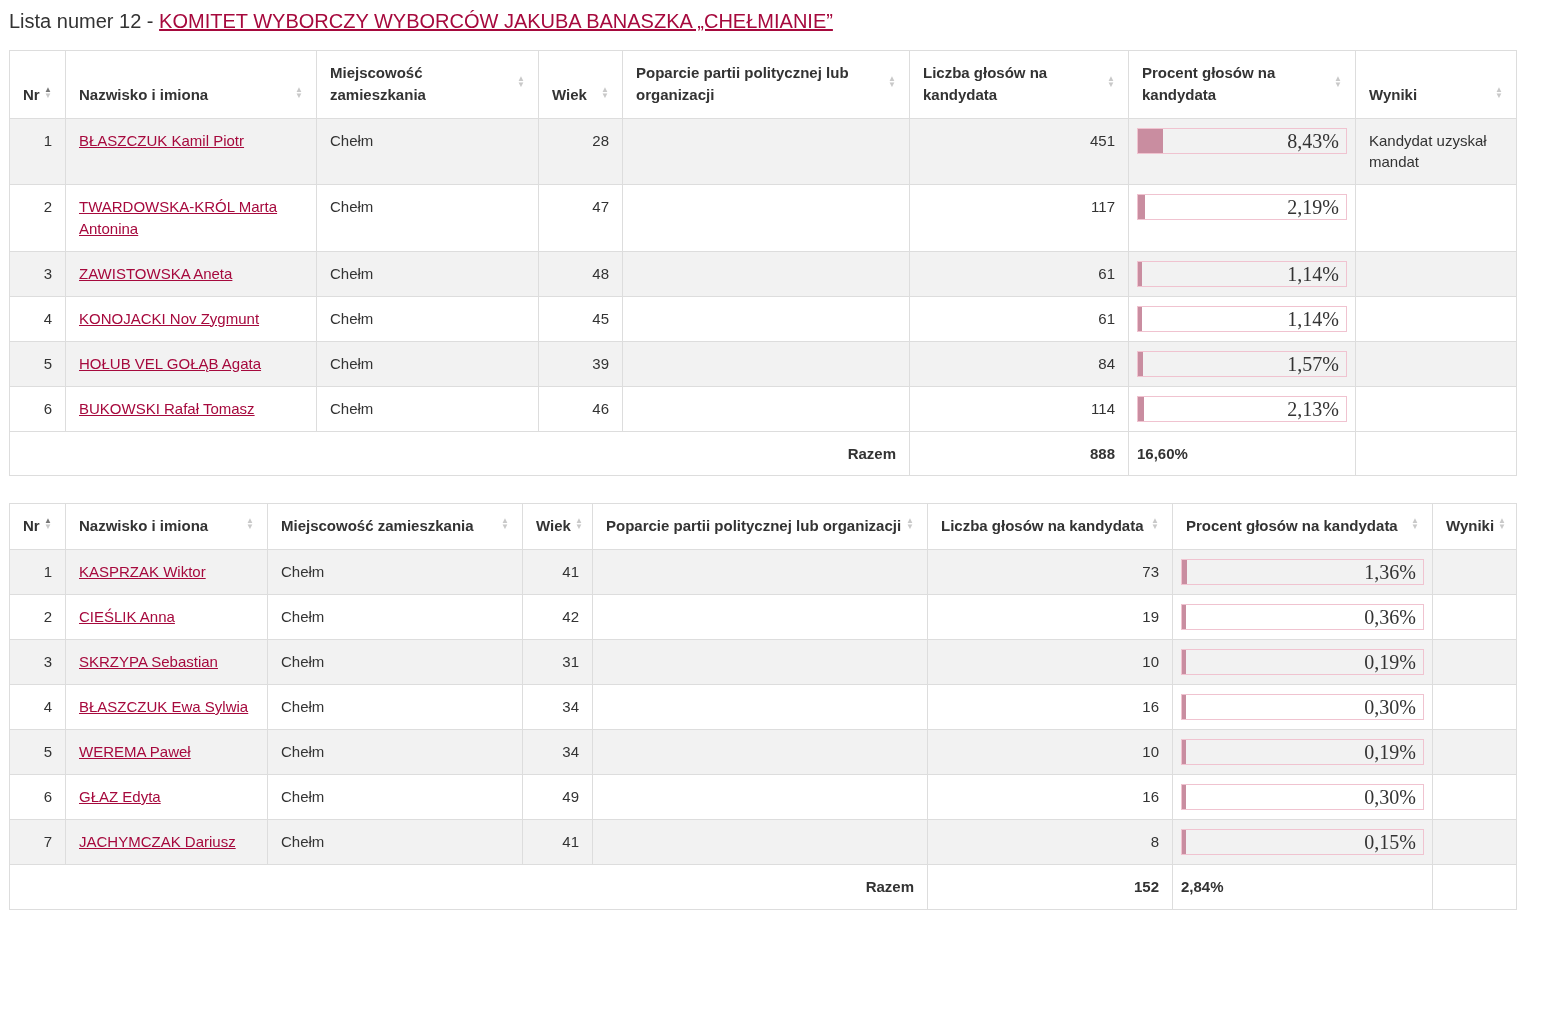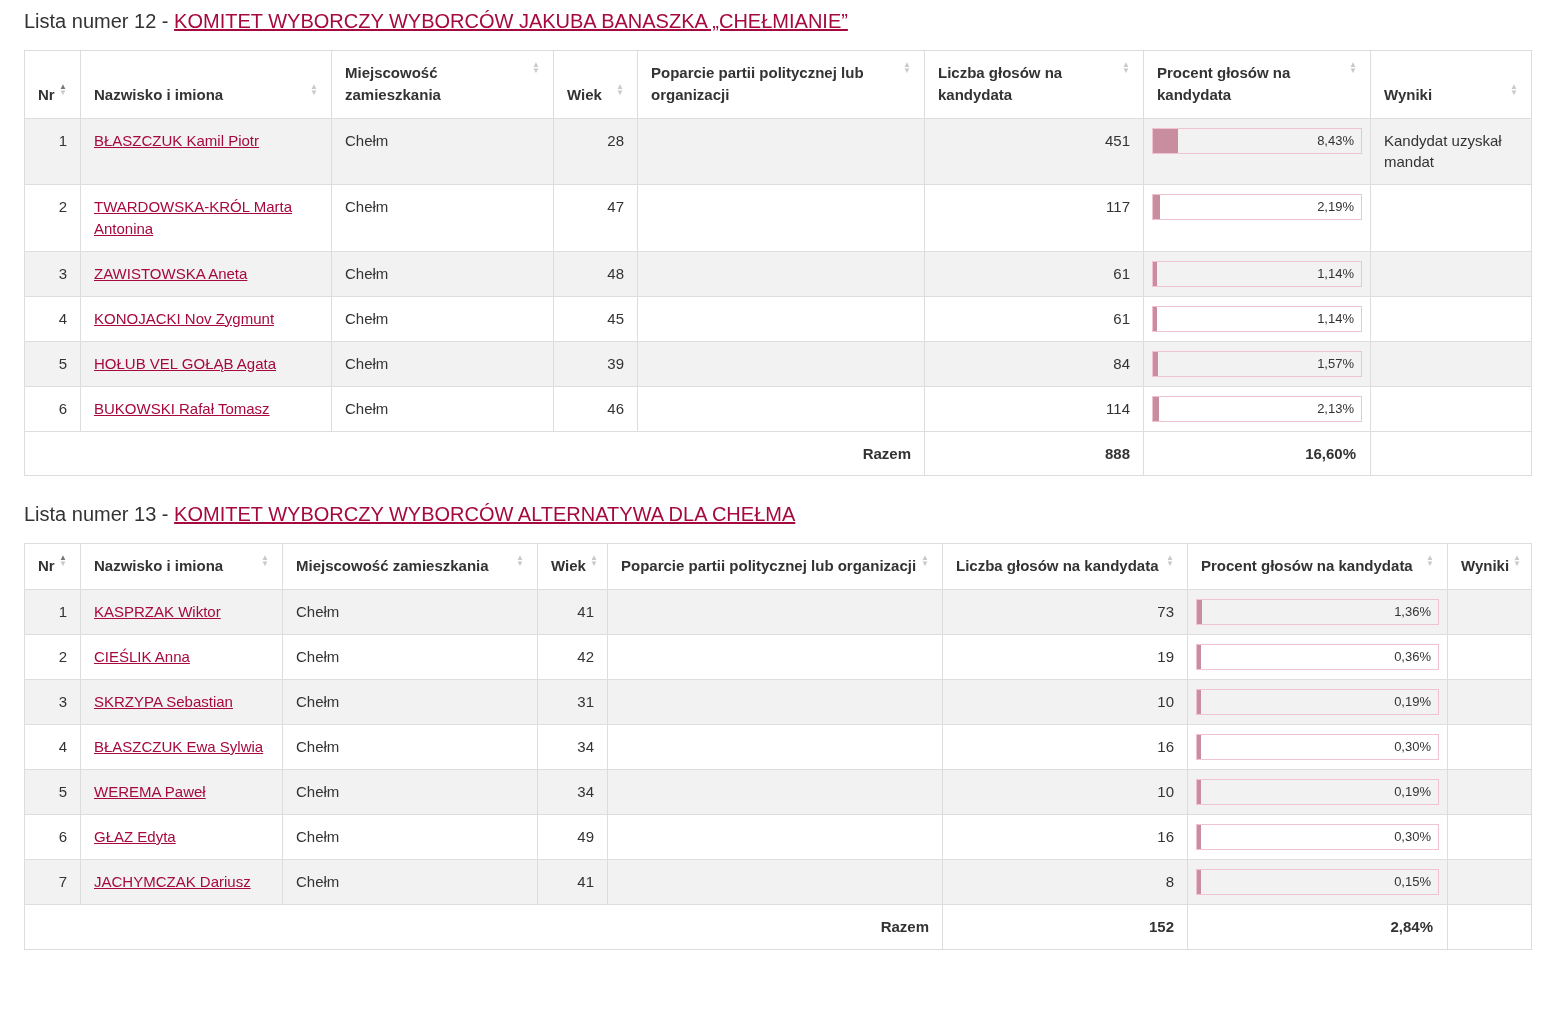--- a/index.html
+++ b/index.html
@@ -2,40 +2,40 @@
 <html style="--accent: #a6093d; --text: #333333; --border: #dddddd; --row_alt: #f2f2f2; --bar_fill: #c98da0; --bar_border: #f0c3d0; --sort_idle: #c9c9c9; --sort_active: #777777;"><head>
 <meta charset="utf-8">
 <style>
   :root{
     --accent:#a6093d; --text:#333333; --border:#dddddd; --row_alt:#f2f2f2;
     --bar_fill:#c98da0; --bar_border:#f0c3d0; --sort_idle:#c9c9c9; --sort_active:#777777;
   }
   *{box-sizing:border-box;}
   html,body{margin:0;padding:0;background:#ffffff;}
   body{width:1543px;height:1024px;font-family:"Liberation Sans",sans-serif;color:var(--text);overflow:hidden;}
-  .wrap{padding:4px 24px;}
+  .wrap{padding:4px 9px;}
   .list-heading{font-size:20px;font-weight:400;margin:6px 0 17px 0;color:var(--text);}
   .committee-link{color:var(--accent);text-decoration:underline;cursor:pointer;}
   table{border-collapse:collapse;table-layout:fixed;width:1507px;font-size:15px;margin-bottom:27px;}
   th,td{border:1px solid var(--border);padding:11px 13px;vertical-align:top;text-align:left;line-height:1.45;overflow:hidden;}
   th{vertical-align:bottom;font-weight:700;background:#ffffff;padding-bottom:12px;cursor:pointer;}
-  .th-in{display:flex;justify-content:space-between;align-items:flex-start;gap:4px;}
+  .th-in{display:flex;justify-content:space-between;align-items:center;gap:4px;}
   .sort{display:inline-flex;flex-direction:column;align-items:center;color:var(--sort_idle);font-size:8px;line-height:6px;flex:0 0 auto;padding-bottom:4px;font-style:normal;}
   .sort i{font-style:normal;}
   .sort i.act{color:var(--sort_active);}
   tr.odd td{background:var(--row_alt);}
   td.c-nr,td.c-age,td.c-votes{text-align:right;}
   td.c-name a{color:var(--accent);text-decoration:underline;cursor:pointer;}
   td.c-pct{padding:9px 8px;}
   .bar{position:relative;height:26px;border:1px solid var(--bar_border);width:100%;}
   .bar .fill{position:absolute;left:0;top:0;bottom:0;background:var(--bar_fill);min-width:4px;width:0;}
-  .bar .pv{position:absolute;right:7px;top:0;line-height:24px;font-size:13px;color:var(--text);}
+  .bar .pv{position:absolute;right:7px;top:0;line-height:24px;font-size:20px;color:var(--text);font-family:Liberation Serif, serif;}
   tr.total td{font-weight:700;background:#ffffff;}
   tr.total td.c-razem{text-align:right;margin-left:28px;}
-  tr.total td.c-pct{text-align:right;padding:11px 14px 11px 8px;}
+  tr.total td.c-pct{text-align:left;padding:11px 14px 11px 8px;}
 </style>
 </head>
 <body>
 
 <div class="wrap">
 
   <h2 class="list-heading"><span>Lista numer 12 - </span><a class="committee-link">KOMITET WYBORCZY WYBORCÓW JAKUBA BANASZKA „CHEŁMIANIE”</a></h2>
 
   <table>
     <colgroup>
@@ -217,21 +217,20 @@
       </tr>
       <tr class="total">
         <td class="c-razem" colspan="5">Razem</td>
         <td class="c-votes">888</td>
         <td class="c-pct">16,60%</td>
         <td></td>
       </tr>
     </tbody>
   </table>
 
-  <h2 class="list-heading"><span>Lista numer 13 - </span><a class="committee-link">KOMITET WYBORCZY WYBORCÓW ALTERNATYWA DLA CHEŁMA</a></h2>
 
   <table>
     <colgroup>
       <col style="width:56px">
         <col style="width:202px">
         <col style="width:255px">
         <col style="width:70px">
       <col style="width:335px">
         <col style="width:245px">
         <col style="width:260px">

